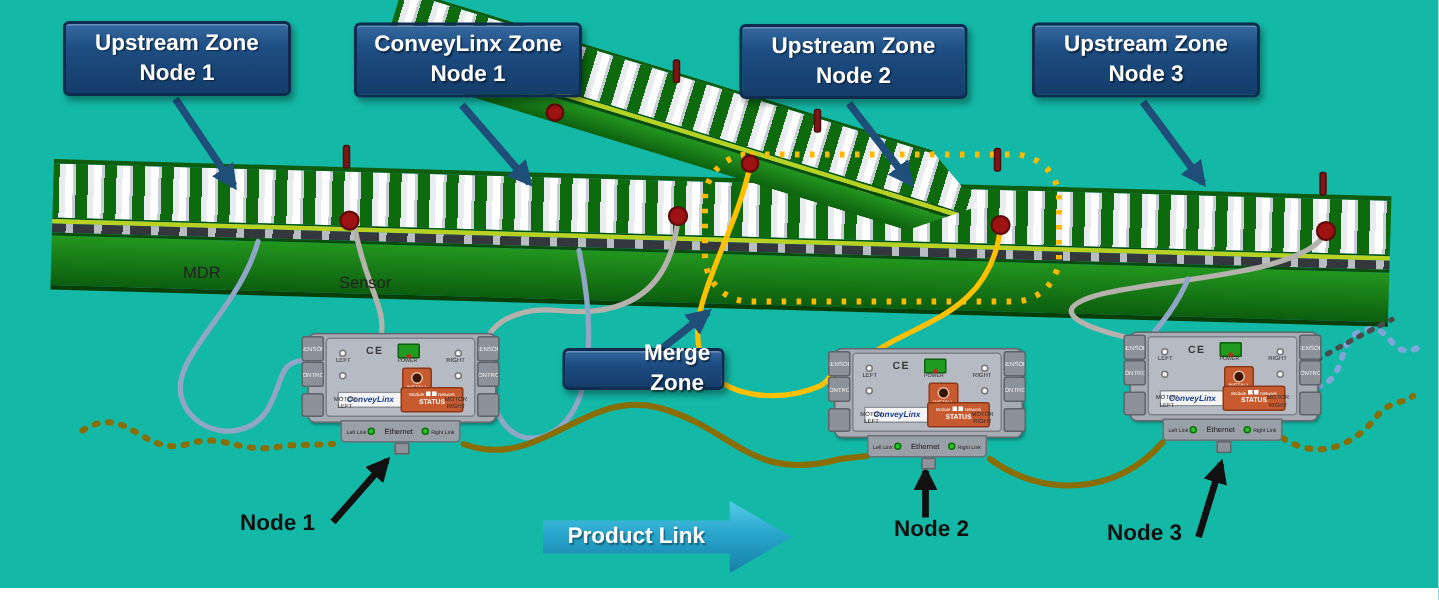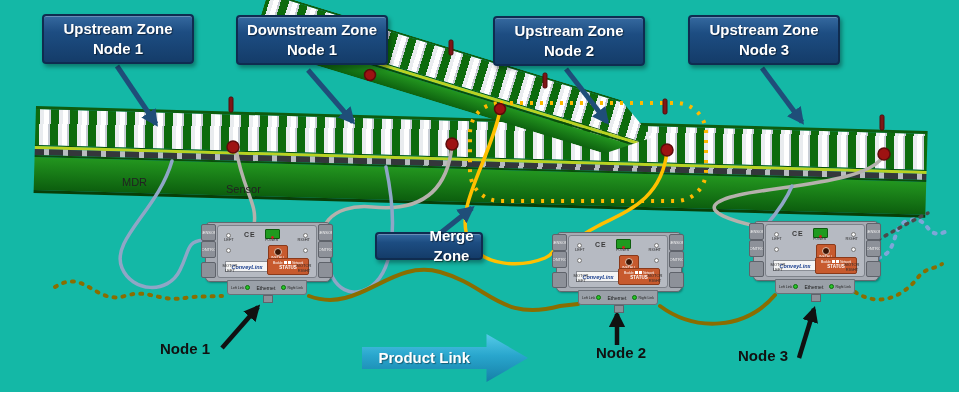--- a/index.html
+++ b/index.html
@@ -176,21 +176,21 @@
       <circle cx="667" cy="150" r="6"></circle>
       <circle cx="884" cy="154" r="6"></circle>
     </g>
   </svg>
 
   <div class="zonebox zb1">
     <span>Upstream Zone</span>
     <span>Node 1</span>
   </div>
   <div class="zonebox zb2">
-    <span>Downstream Zone</span>
+    <span>ConveyLinx Zone</span>
     <span>Node 1</span>
   </div>
   <div class="zonebox zb3">
     <span>Upstream Zone</span>
     <span>Node 2</span>
   </div>
   <div class="zonebox zb4">
     <span>Upstream Zone</span>
     <span>Node 3</span>
   </div>

